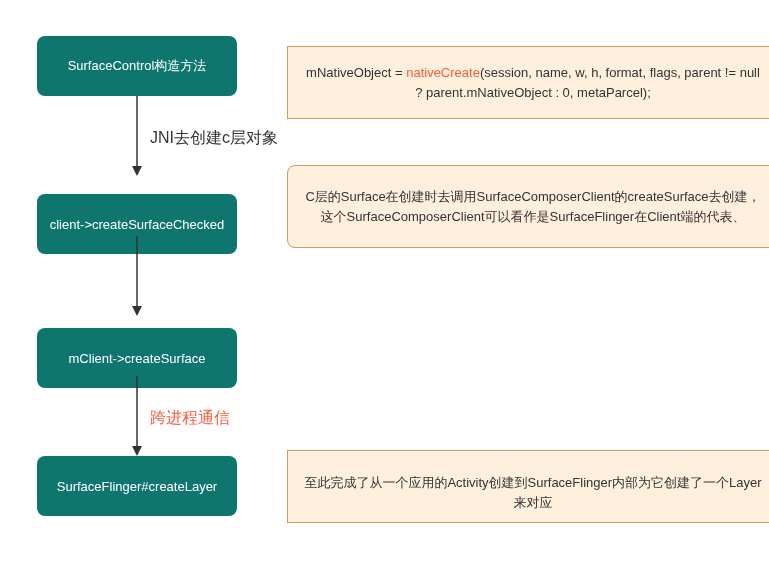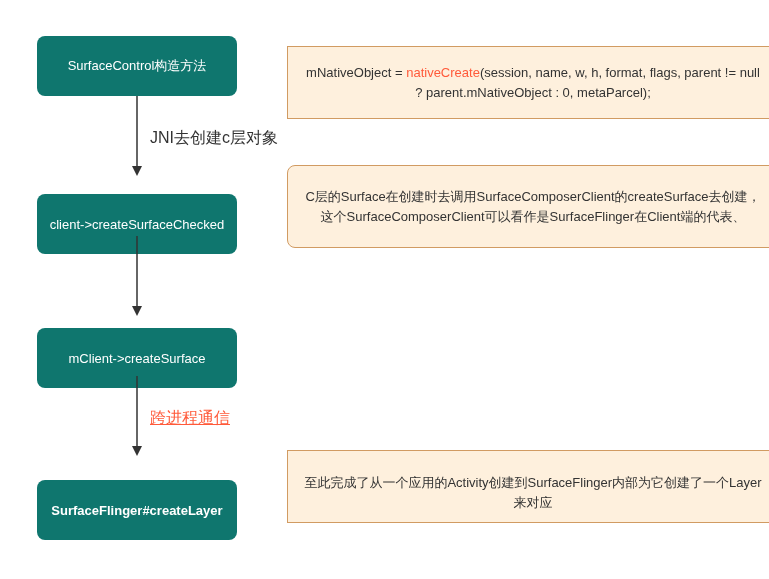--- a/index.html
+++ b/index.html
@@ -36,40 +36,40 @@
     font-size: 13px;
     padding: 10px 14px;
     line-height: 1.5;
     width: 492px;
   }
   .edge-label {
     position: absolute;
     font-size: 16px;
     color: #333;
   }
-  .edge-label.red { color: #ff5a3a; text-decoration: underline; }
+  .edge-label.red { color: #ff5a3a; }
   .arrow {
     position: absolute;
   }
   .red-text { color: #ff5a3a; }
   .note-content { display: inline; }
 </style>
 </head>
 <body>
 
 <div class="node" style="left:37px; top:36px;">
   <span>SurfaceControl构造方法</span>
 </div>
 <div class="node" style="left:37px; top:174px;margin-top:20px;">
   <span>client-&gt;createSurfaceChecked</span>
 </div>
 <div class="node" style="left:37px; top:316px;margin-top:12px;">
   <span>mClient-&gt;createSurface</span>
 </div>
-<div class="node" style="left:37px; top:480px;font-weight:bold;">
+<div class="node" style="left:37px; top:456px;">
   <span>SurfaceFlinger#createLayer</span>
 </div>
 
 <div class="note" style="left:287px; top:46px; height:73px;">
   <span class="note-content">
     <span>mNativeObject = </span><span class="red-text">nativeCreate</span><span>(session, name, w, h, format, flags, parent != null ? parent.mNativeObject : 0, metaParcel);</span>
   </span>
 </div>
 <div class="note" style="left:287px; top:165px; height:83px;border-radius:8px;">
   <span>C层的Surface在创建时去调用SurfaceComposerClient的createSurface去创建，这个SurfaceComposerClient可以看作是SurfaceFlinger在Client端的代表、</span>

